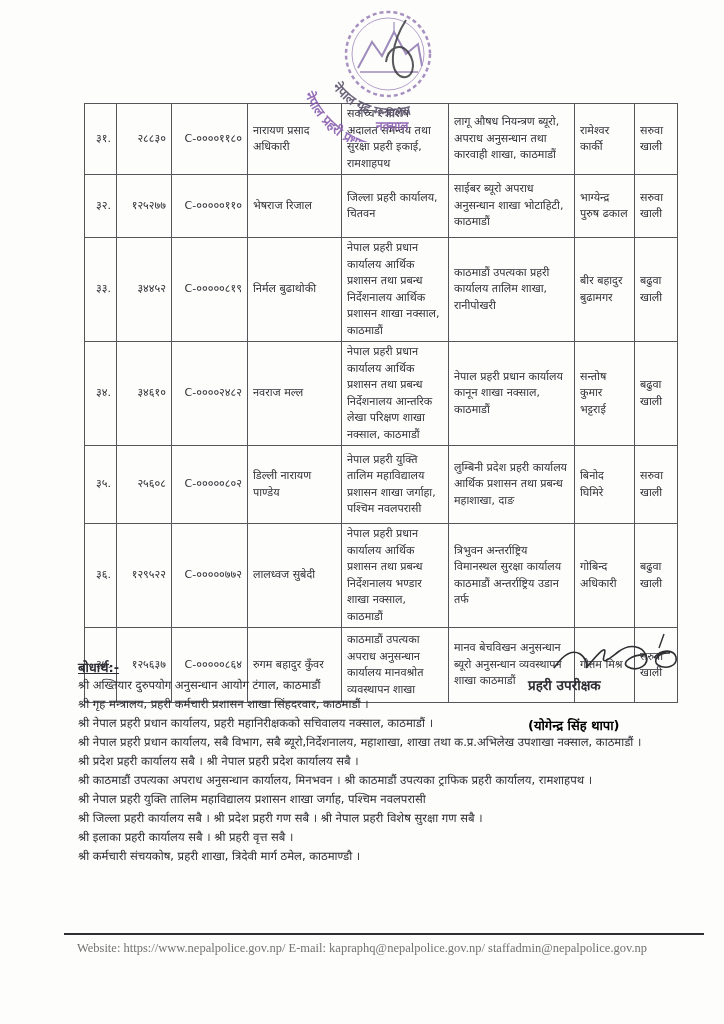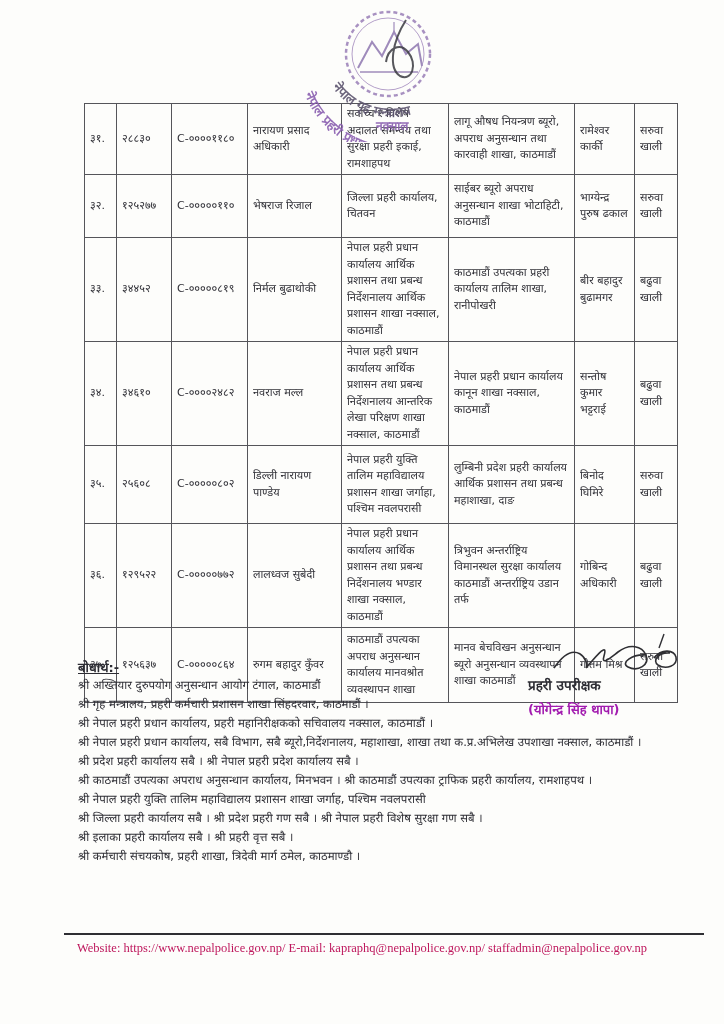--- a/index.html
+++ b/index.html
@@ -12,41 +12,41 @@
     color:#33333a;
   }
   
   .stamp{position:absolute;left:288px;top:2px;width:210px;height:140px;z-index:6;pointer-events:none;}
   
   .tbl-wrap{position:absolute;left:84px;top:103px;width:593px;z-index:2;}
   table.transfer{border-collapse:collapse;table-layout:fixed;width:593px;font-size:11px;line-height:1.5;color:#2f2f36;}
   table.transfer td{border:1px solid #55555a;padding:2px 5px;vertical-align:middle;overflow:hidden;word-break:break-word;}
   col.c1{width:32px}col.c2{width:55px}col.c3{width:76px}col.c4{width:94px}
   col.c5{width:107px}col.c6{width:126px}col.c7{width:60px}col.c8{width:43px}
-  td.cell-sn,td.cell-badge_no,td.cell-code{text-align:left;padding:2px 1px;}
+  td.cell-sn,td.cell-badge_no,td.cell-code{text-align:right;padding:2px 1px;}
   tr:nth-child(1){height:62px}
   tr:nth-child(2){height:63px}
   tr:nth-child(3){height:82px}
   tr:nth-child(4){height:90px}
   tr:nth-child(5){height:78px}
   tr:nth-child(6){height:87px}
   tr:nth-child(7){height:75px}
   
   .cc{position:absolute;left:78px;top:658px;width:560px;z-index:2;}
   .cc-title{font-size:13px;font-weight:bold;text-decoration:underline;color:#2c2c33;}
   .cc-line{font-size:11.5px;line-height:19px;color:#2f2f36;white-space:nowrap;}
   
   .sig{position:absolute;left:528px;top:628px;width:186px;text-align:left;z-index:5;}
   .sig svg{display:block;margin:0 auto;}
   .sig-title{font-size:13.5px;font-weight:bold;color:#2c2c33;margin-top:-4px;}
-  .sig-name{font-size:13px;font-weight:bold;color:#a21caf;margin-top:6px;}
+  .sig-name{font-size:13px;font-weight:bold;color:#000000;margin-top:22px;}
   
   .bottom-rule{position:absolute;left:64px;top:933px;width:640px;border-top:2px solid #2e2e33;z-index:2;}
   .contact{position:absolute;left:0;top:941px;width:724px;text-align:center;
-    font-family:"Liberation Serif",serif;font-size:12.5px;color:#be185d;z-index:2;}
+    font-family:"Liberation Serif",serif;font-size:12.5px;color:#737373;z-index:2;}
 </style>
 </head>
 <body>
 
 <div class="page">
 
   <div class="stamp">
     <svg width="210" height="140" viewBox="0 0 210 140">
 
       <g opacity="0.85">

